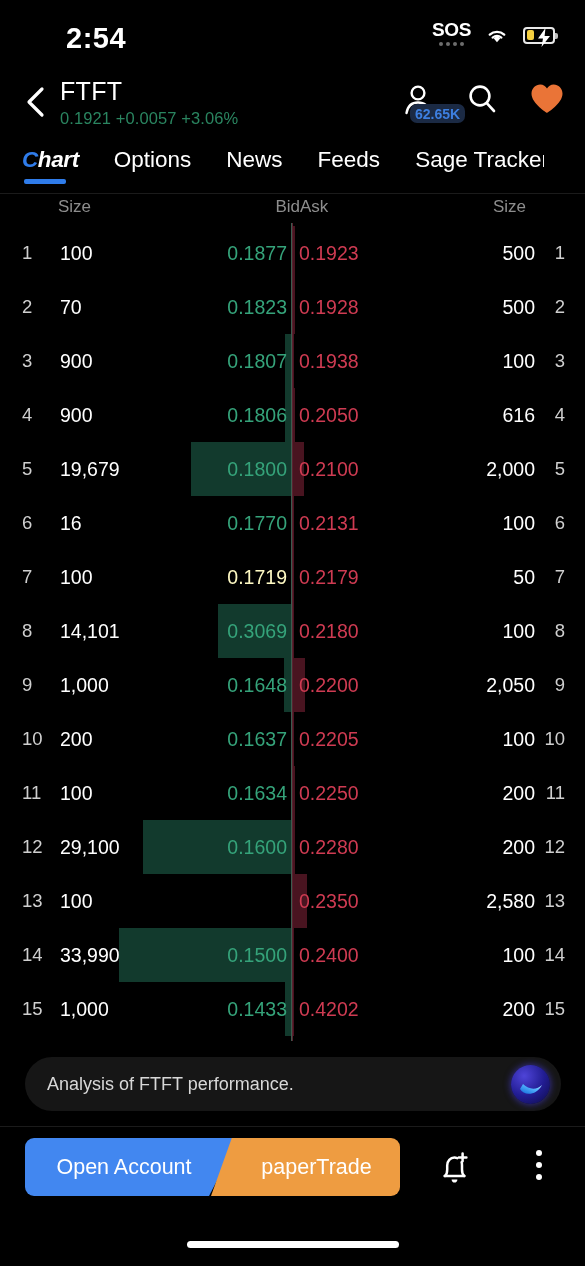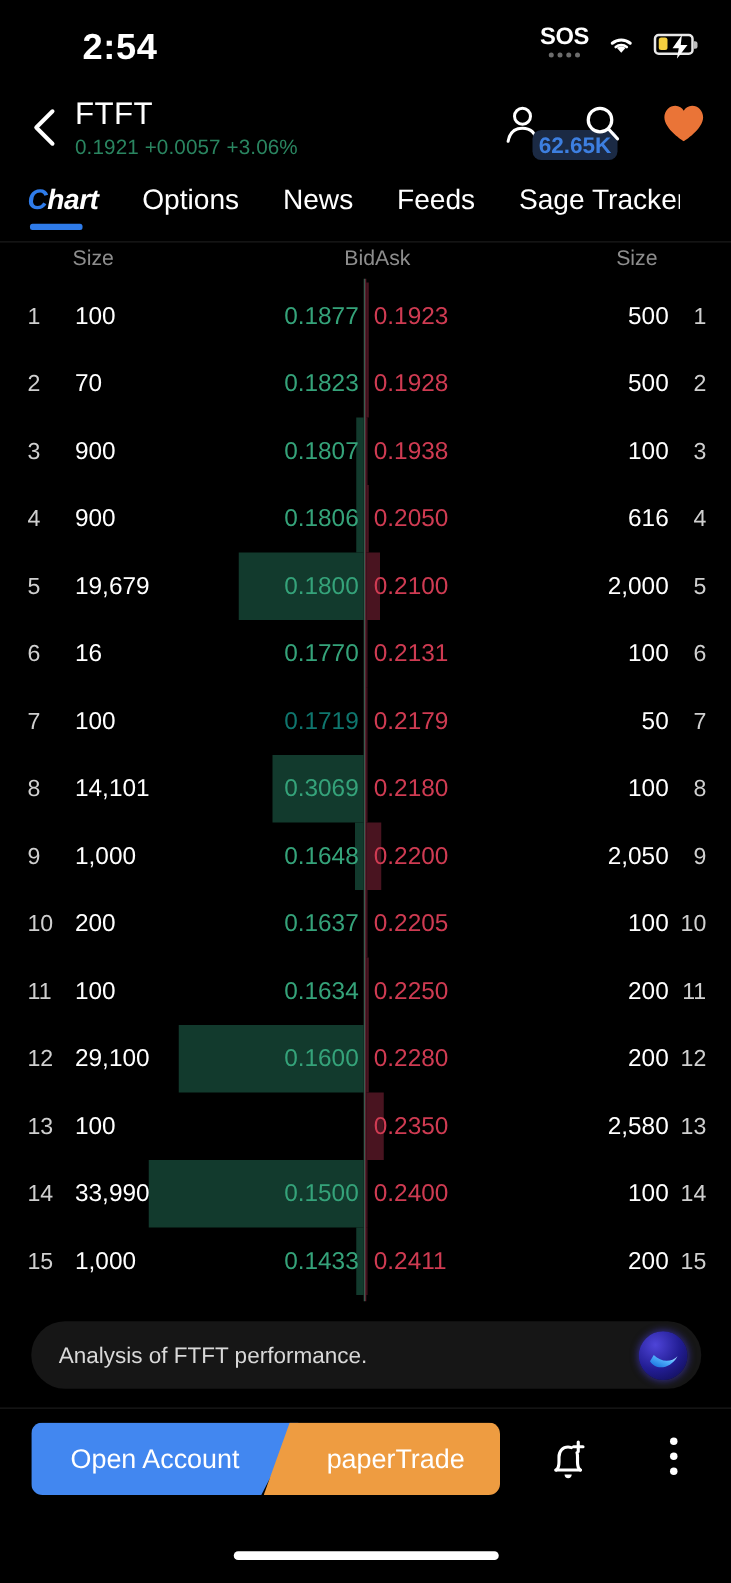--- a/index.html
+++ b/index.html
@@ -39,23 +39,23 @@
 
   
   .tickerbar { position:absolute; top:72px; left:0; width:585px; height:62px; }
   .backchev { position:absolute; left:20px; top:12px; width:32px; height:36px; cursor:pointer; }
   .sym-block { position:absolute; left:60px; top:5px; }
   .symbol { font-size:25px; font-weight:500; color:#fff; letter-spacing:.3px; }
   .quote { font-size:16.5px; color:#2a8560; margin-top:3px; letter-spacing:.1px; }
   .hdr-icons { position:absolute; right:22px; top:10px; display:flex; align-items:center; gap:30px; }
   .icon-btn { position:relative; width:34px; height:38px; cursor:pointer; }
   .follow-badge {
-    position:absolute; left:25px; top:22px;
+    position:absolute; left:9px; top:22px;
     background:#1b2a44; color:#3d7fe0;
-    font-size:18px; font-weight:700;
+    font-size:14px; font-weight:700;
     padding:1.5px 5px; border-radius:7px; white-space:nowrap;
   }
 
   
   .tabs {
     position:absolute; top:145px; left:0; width:544px; height:48px;
     display:flex; align-items:flex-start; padding-left:22px; gap:35px;
     overflow:hidden; white-space:nowrap;
   }
   .tab {
@@ -313,21 +313,21 @@
           <div class="cell c-bsize">16</div>
           <div class="cell c-bid" style="color: rgb(53, 163, 122);">0.1770</div>
           <div class="cell c-ask" style="color: rgb(207, 59, 82);">0.2131</div>
           <div class="cell c-asize">100</div>
           <div class="cell c-idx-r">6</div>
         </div>
         <div class="row">
           <div class="bar-ask" style="width: 1px; background: rgb(73, 20, 32);"></div>
           <div class="cell c-idx-l">7</div>
           <div class="cell c-bsize">100</div>
-          <div class="cell c-bid" style="color: #0f766e;">0.1719</div>
+          <div class="cell c-bid" style="color: #fef9c3;">0.1719</div>
           <div class="cell c-ask" style="color: rgb(207, 59, 82);">0.2179</div>
           <div class="cell c-asize">50</div>
           <div class="cell c-idx-r">7</div>
         </div>
         <div class="row">
           <div class="bar-bid" style="width: 73px; background: rgb(18, 58, 45);"></div>
           <div class="bar-ask" style="width: 1px; background: rgb(73, 20, 32);"></div>
           <div class="cell c-idx-l">8</div>
           <div class="cell c-bsize">14,101</div>
           <div class="cell c-bid" style="color: rgb(53, 163, 122);">0.3069</div>
@@ -390,21 +390,21 @@
           <div class="cell c-ask" style="color: rgb(207, 59, 82);">0.2400</div>
           <div class="cell c-asize">100</div>
           <div class="cell c-idx-r">14</div>
         </div>
         <div class="row">
           <div class="bar-bid" style="width: 6px; background: rgb(18, 58, 45);"></div>
           <div class="bar-ask" style="width: 1px; background: rgb(73, 20, 32);"></div>
           <div class="cell c-idx-l">15</div>
           <div class="cell c-bsize">1,000</div>
           <div class="cell c-bid" style="color: rgb(53, 163, 122);">0.1433</div>
-          <div class="cell c-ask" style="color: rgb(207, 59, 82);">0.2411</div>
+          <div class="cell c-ask" style="color: rgb(207, 59, 82);">0.4202</div>
           <div class="cell c-asize">200</div>
           <div class="cell c-idx-r">15</div>
         </div>
       </div>
   </div>
 
   <div class="ai-bar">
     <div class="ai-text">Analysis of FTFT performance.</div>
     <div class="ai-orb">
       <svg width="39" height="39" viewBox="0 0 39 39">

